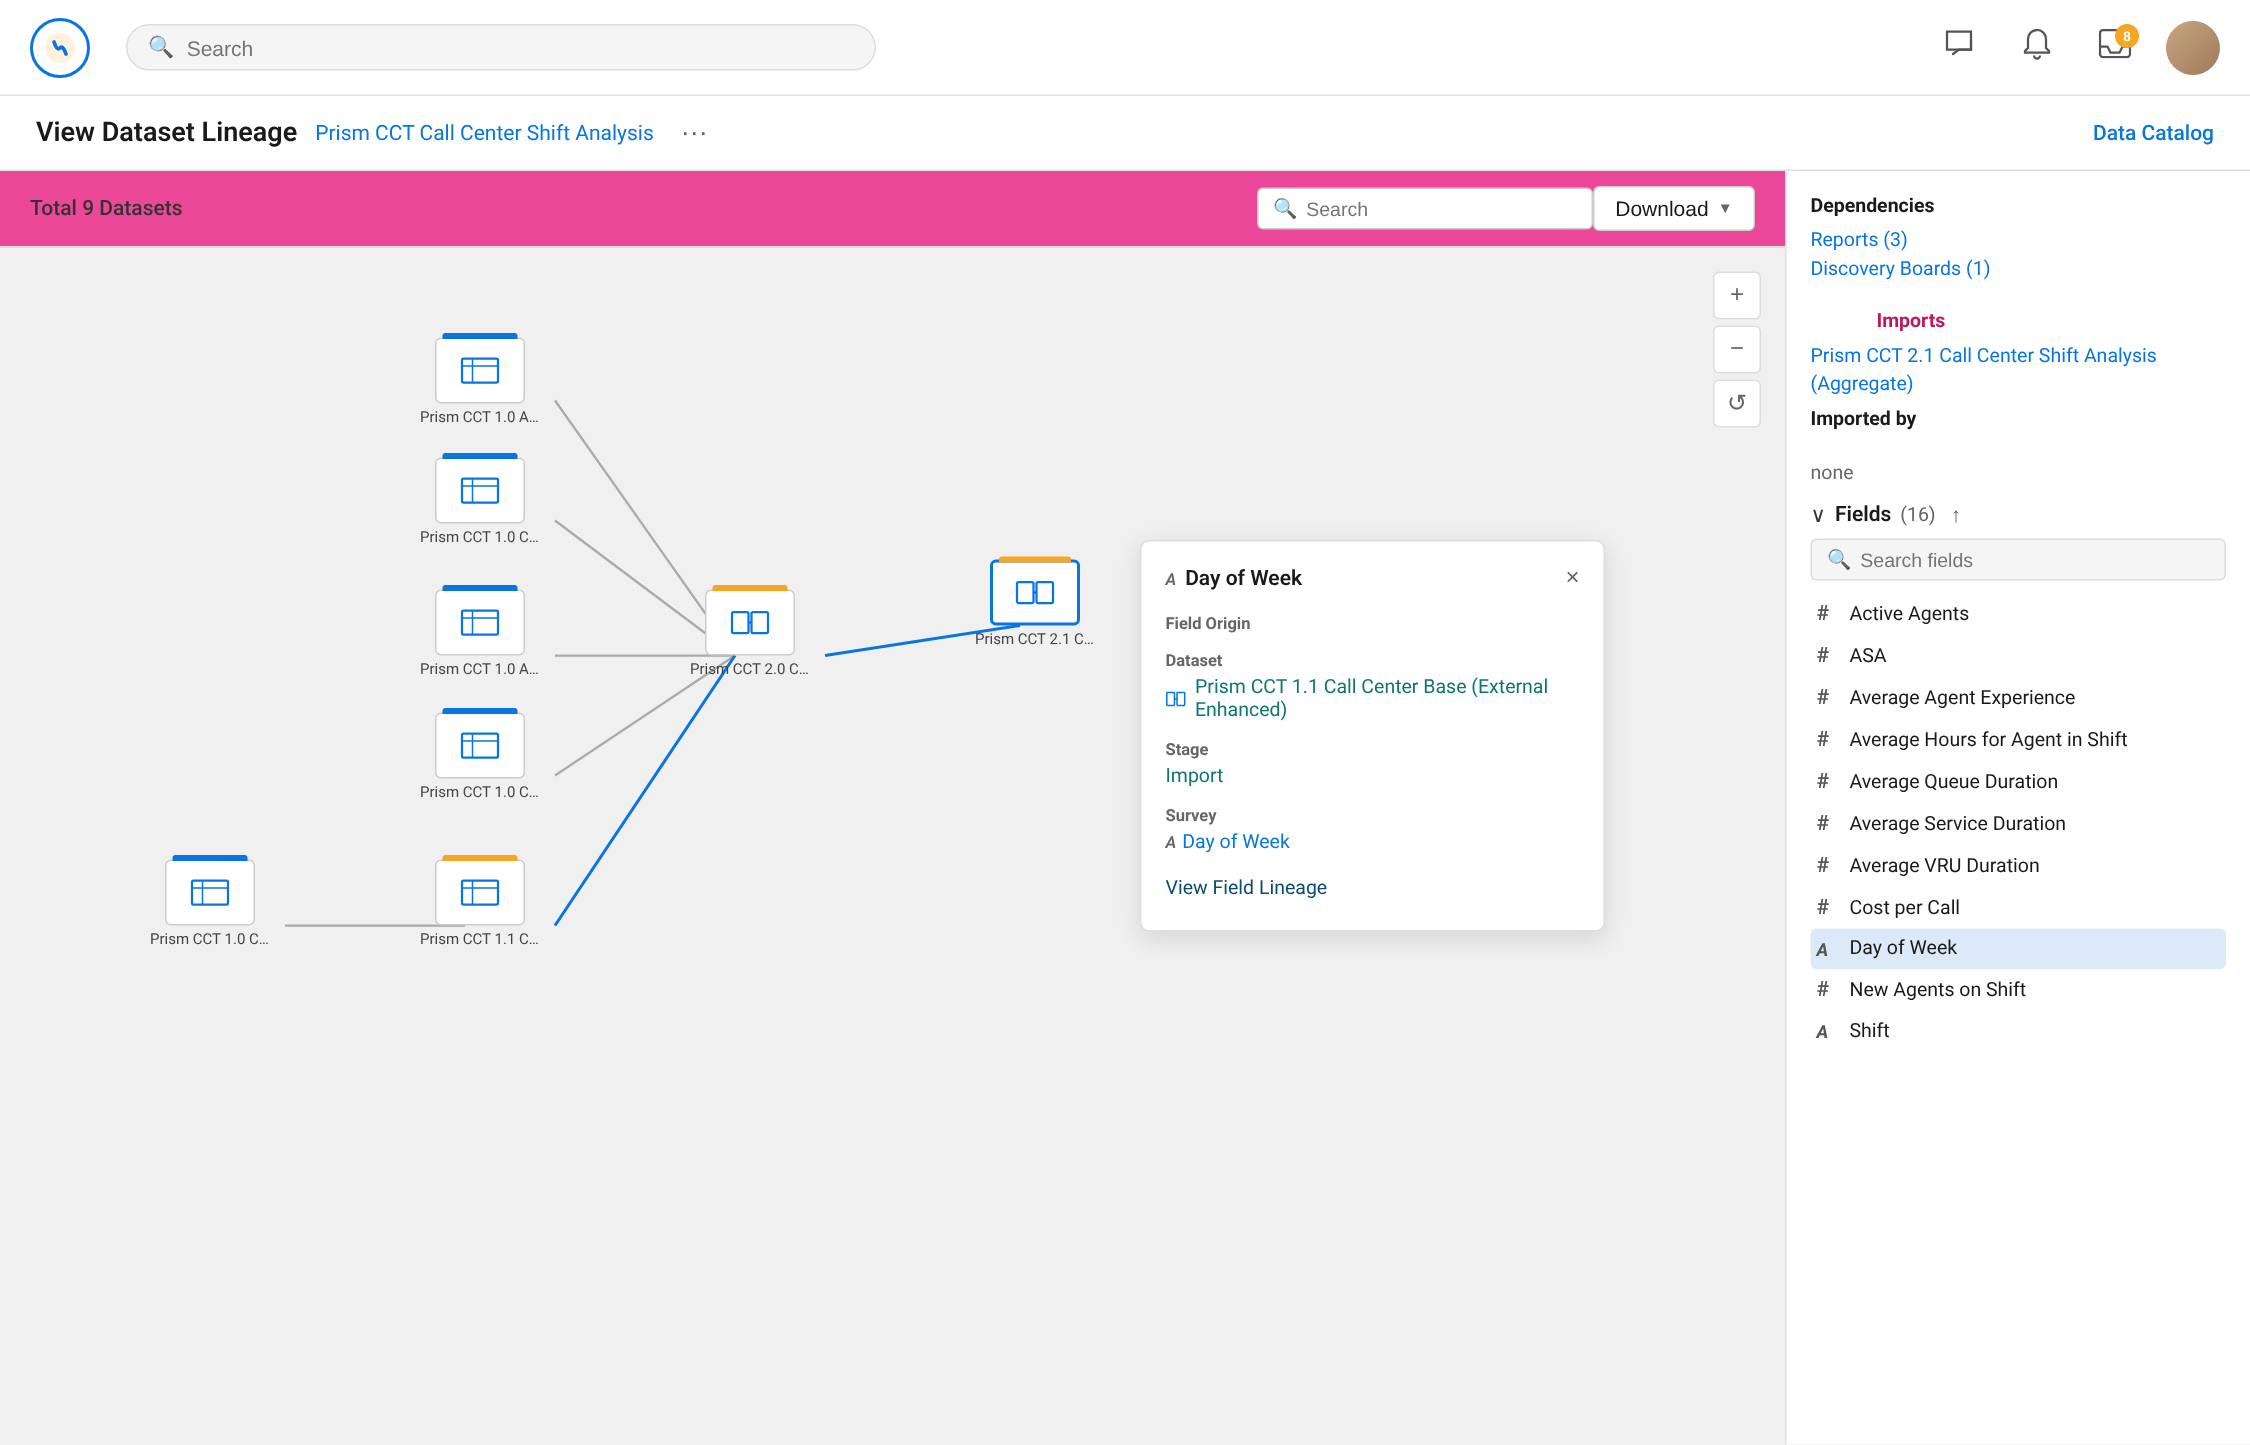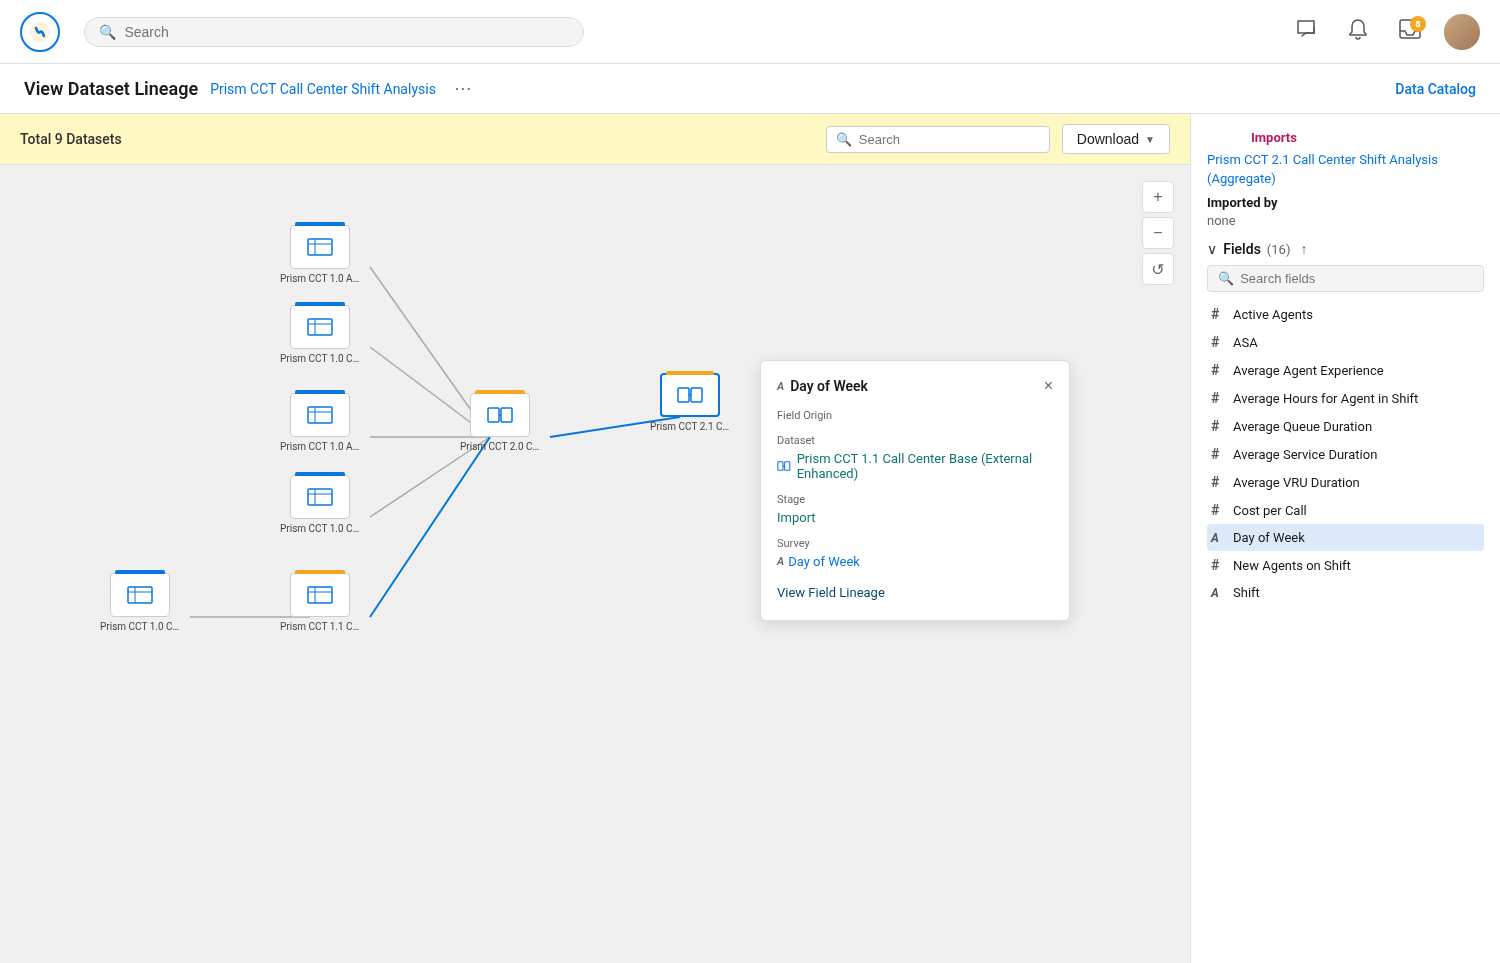--- a/index.html
+++ b/index.html
@@ -60,22 +60,22 @@
     
     .main-content {
       display: flex; height: calc(963px - 64px - 50px); 
     }
 
     
     .canvas-area {
       flex: 1; display: flex; flex-direction: column; overflow: hidden;
     }
     .canvas-toolbar {
-      display: flex; align-items: center; background: #fef9c3; padding: 10px 20px;
-      border-bottom: 1px solid #e0e0e0; gap: 12px;
+      display: flex; align-items: center; background: #ec4899; padding: 10px 20px;
+      border-bottom: 1px solid #e0e0e0; gap: 0;
     }
     .total-label { font-size: 14px; color: #333; font-weight: 500; }
     .canvas-search {
       display: flex; align-items: center; background: #fff; border: 1px solid #ccc;
       border-radius: 4px; padding: 5px 10px; gap: 6px; margin-left: auto;
     }
     .canvas-search input { border: none; outline: none; font-size: 13px; width: 180px; }
     .download-btn {
       display: flex; align-items: center; gap: 6px; background: #fff;
       border: 1px solid #ccc; border-radius: 4px; padding: 6px 14px;
@@ -131,21 +131,21 @@
       z-index: 100;
     }
     .popup-header {
       display: flex; align-items: center; justify-content: space-between;
       margin-bottom: 14px;
     }
     .popup-title-row { display: flex; align-items: center; gap: 6px; }
     .popup-title { font-size: 14px; font-weight: 600; color: #1a1a1a; }
     .popup-close { background: none; border: none; cursor: pointer; color: #666; font-size: 16px; }
     .popup-section { margin-bottom: 12px; }
-    .popup-section-label { font-size: 11px; font-weight: 400; color: #666; margin-bottom: 4px; text-transform: none; }
+    .popup-section-label { font-size: 11px; font-weight: 700; color: #666; margin-bottom: 4px; text-transform: none; }
     .popup-section-value { font-size: 13px; color: #0f766e; }
     .popup-dataset-row { display: flex; align-items: center; gap: 6px; }
     .popup-link { font-size: 13px; color: #0875e1; cursor: pointer; text-decoration: none; }
     .popup-field-row { display: flex; align-items: center; gap: 4px; }
     .type-icon { font-size: 11px; color: #666; font-style: italic; font-weight: 600; }
     .view-lineage-btn {
       background: none; border: none; color: #0c4a6e; font-size: 13px;
       cursor: pointer; padding: 4px 0; text-decoration: none; display: block; margin-top: 4px;
     }
 
@@ -153,21 +153,21 @@
     .right-panel {
       width: 310px; background: #fff; border-left: 1px solid #e0e0e0;
       display: flex; flex-direction: column; overflow-y: auto;
       padding: 16px;
     }
     .deps-section { margin-bottom: 16px; }
     .deps-title { font-size: 13px; font-weight: 700; color: #1a1a1a; margin-bottom: 8px; }
     .dep-link { font-size: 13px; color: #0875e1; cursor: pointer; display: block; margin-bottom: 4px; }
     .imports-label { font-size: 13px; font-weight: 700; color: #be185d; margin-bottom: 4px; margin-left: 44px; }
     .import-link { font-size: 13px; color: #0875e1; cursor: pointer; }
-    .imported-by-label { font-size: 13px; font-weight: 700; color: #1a1a1a; margin: 8px 0 0; }
+    .imported-by-label { font-size: 13px; font-weight: 700; color: #1a1a1a; margin: 8px 0 17px; }
     .none-text { font-size: 13px; color: #666; }
 
     .fields-header {
       display: flex; align-items: center; gap: 6px; margin: 12px 0 8px;
     }
     .fields-toggle { background: none; border: none; cursor: pointer; font-size: 14px; color: #333; }
     .fields-title { font-size: 14px; font-weight: 600; color: #1a1a1a; }
     .fields-count { font-size: 13px; color: #666; }
     .fields-sort { background: none; border: none; cursor: pointer; font-size: 14px; color: #666; margin-left: 4px; }
 
@@ -418,20 +418,25 @@
           </div>
         </div>
 
         <a class="view-lineage-btn">View Field Lineage</a>
       </div>
 
     </div>
   </div>
 
   <div class="right-panel">
+    <div class="deps-section">
+      <div class="deps-title">Dependencies</div>
+      <a class="dep-link">Reports (3)</a>
+      <a class="dep-link">Discovery Boards (1)</a>
+    </div>
 
     <div>
       <div class="imports-label">Imports</div>
       <a class="import-link">Prism CCT 2.1 Call Center Shift Analysis (Aggregate)</a>
     </div>
 
     <div>
       <div class="imported-by-label">Imported by</div>
       <span class="none-text">none</span>
     </div>

